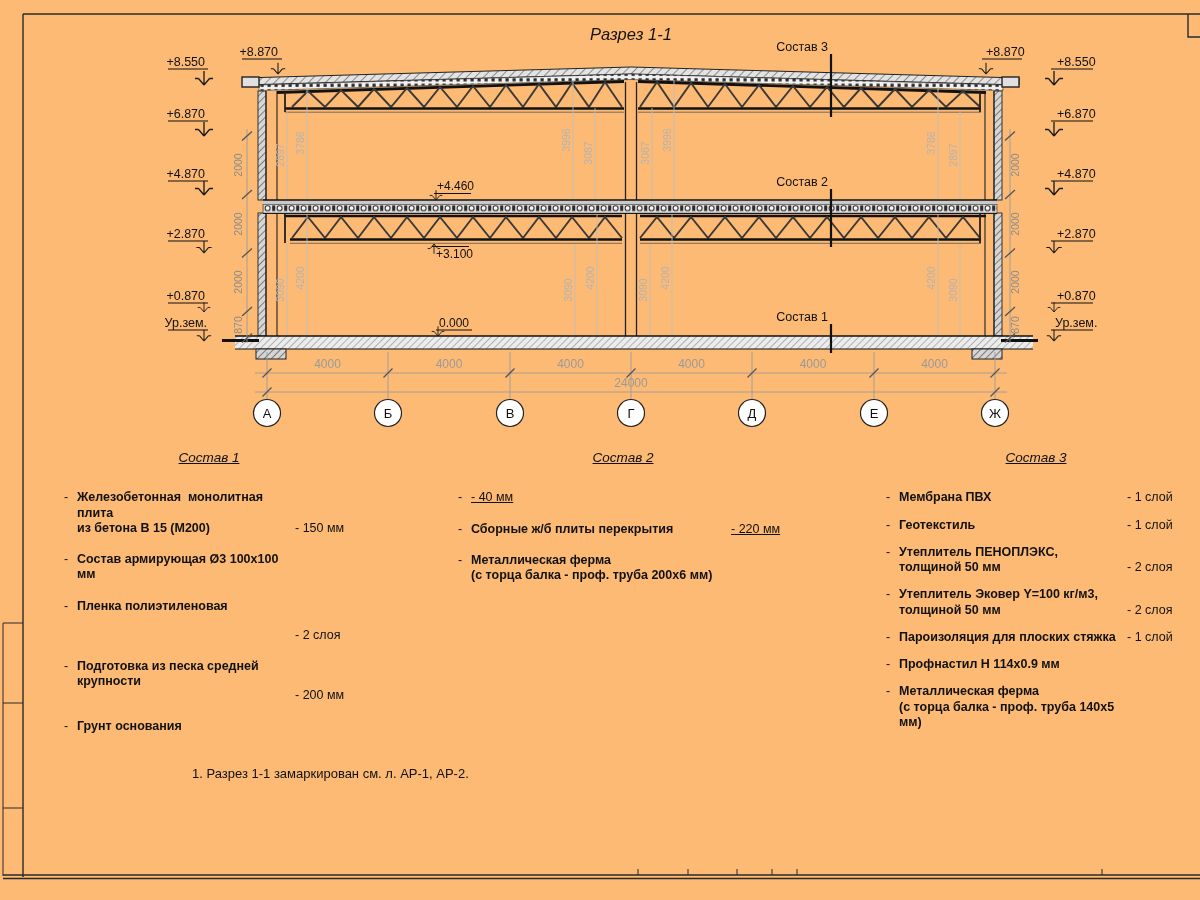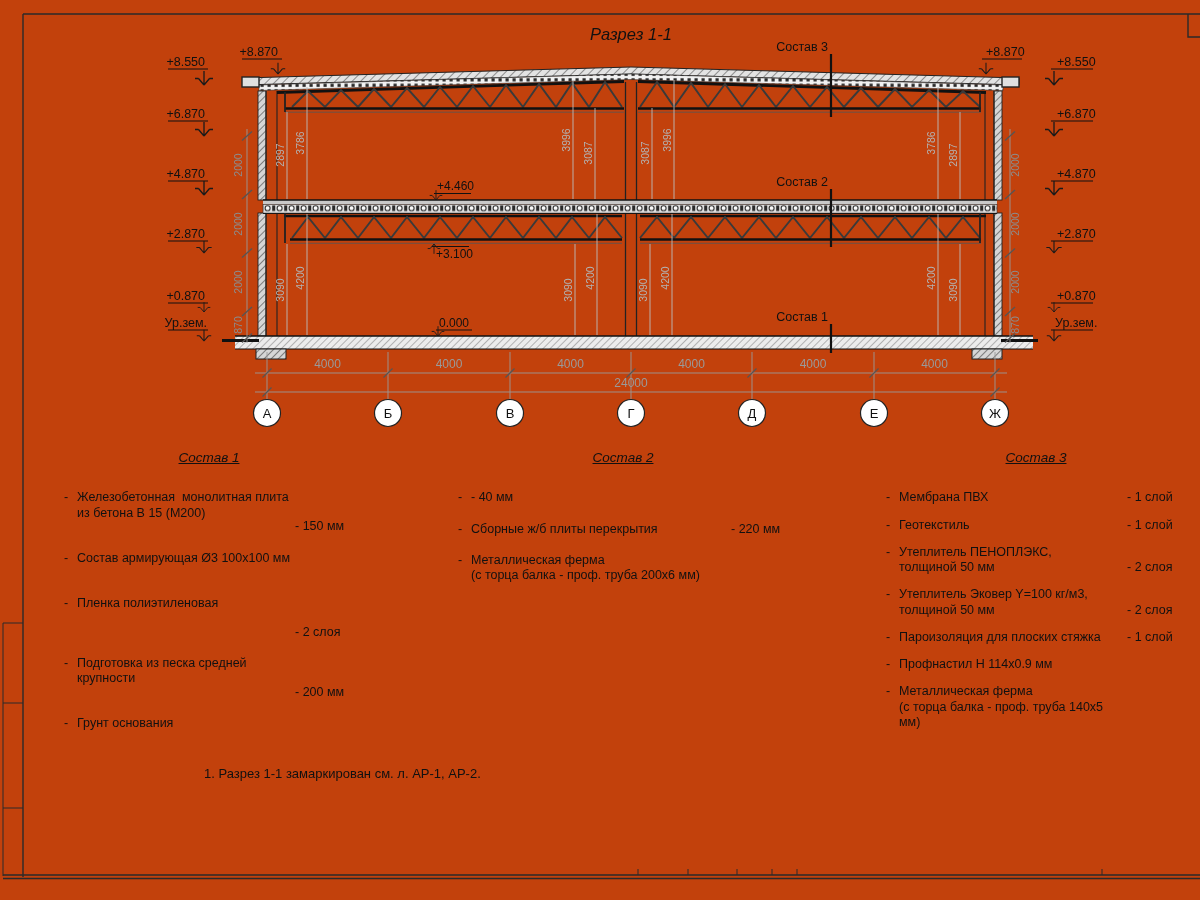--- a/index.html
+++ b/index.html
@@ -1,33 +1,33 @@
 <!DOCTYPE html>
 <html><head>
 <meta charset="utf-8">
 <style>
   html,body{margin:0;padding:0;background:#fff;}
-  .page{position:relative;width:1200px;height:900px;background:#c2410c;overflow:hidden;
+  .page{position:relative;width:1200px;height:900px;background:#fdba74;overflow:hidden;
         font-family:"Liberation Sans",sans-serif;color:#1a1a1a;}
   svg text{font-family:"Liberation Sans",sans-serif;}
   .frame-svg,.section-svg{position:absolute;left:0;top:0;}
   .section-svg{z-index:2;}
   .frame-svg{z-index:1;}
   .list-col{position:absolute;z-index:3;font-size:12.5px;line-height:1.22;color:#111;}
   .list-title{font-style:italic;text-decoration:underline;font-size:13.5px;text-align:center;
               margin-bottom:24px;}
   .item{display:flex;align-items:flex-start;margin-bottom:16px;}
   .c3 .item{margin-bottom:12px;}
   .item .bullet{flex:none;width:13px;}
-  .item .text{white-space:pre-wrap;}
+  .item .text{white-space:pre-wrap;font-weight:bold;}
   .item .value{flex:none;align-self:flex-end;}
   .c1 .text{width:218px;} .c1 .value{width:58px;margin-top:29px;}
-  .c2 .text{width:260px;} .c2 .value{width:54px;}
+  .c2 .text{width:260px;} .c2 .value{width:54px;text-decoration:underline;}
   .c3 .text{width:228px;} .c3 .value{width:58px;}
-  .note{position:absolute;left:204px;top:766px;z-index:3;font-size:13px;color:#111;}
+  .note{position:absolute;left:192px;top:766px;z-index:3;font-size:13px;color:#111;}
 </style>
 </head>
 <body>
 
 <div class="page">
 
   <svg class="frame-svg" width="1200" height="900" viewBox="0 0 1200 900">
     <g stroke="#2a2a2a" stroke-width="1.4" fill="none">
       <line x1="23" y1="14" x2="1200" y2="14"></line>
       <line x1="23" y1="14" x2="23" y2="877"></line>

